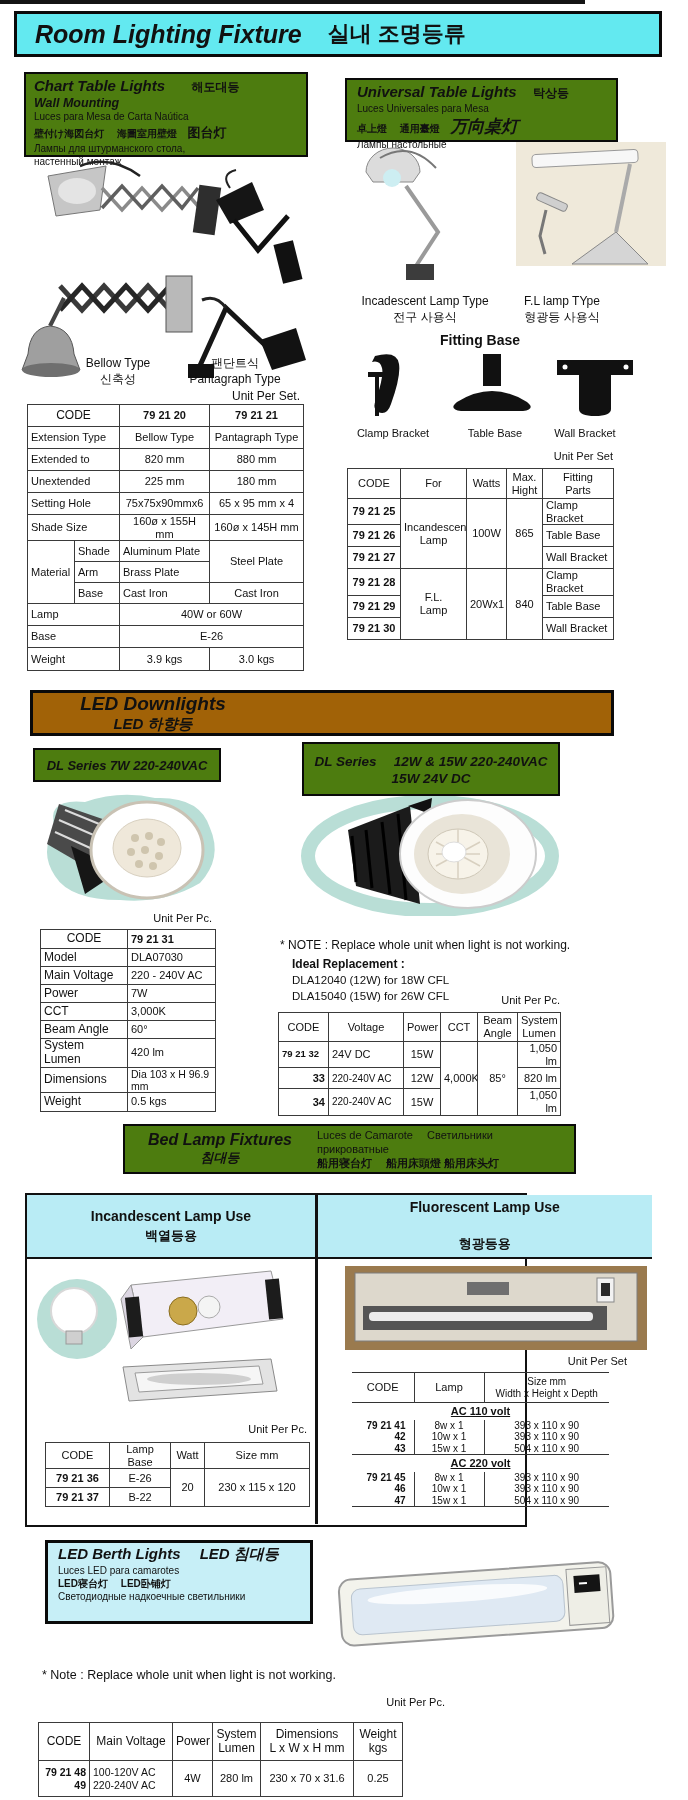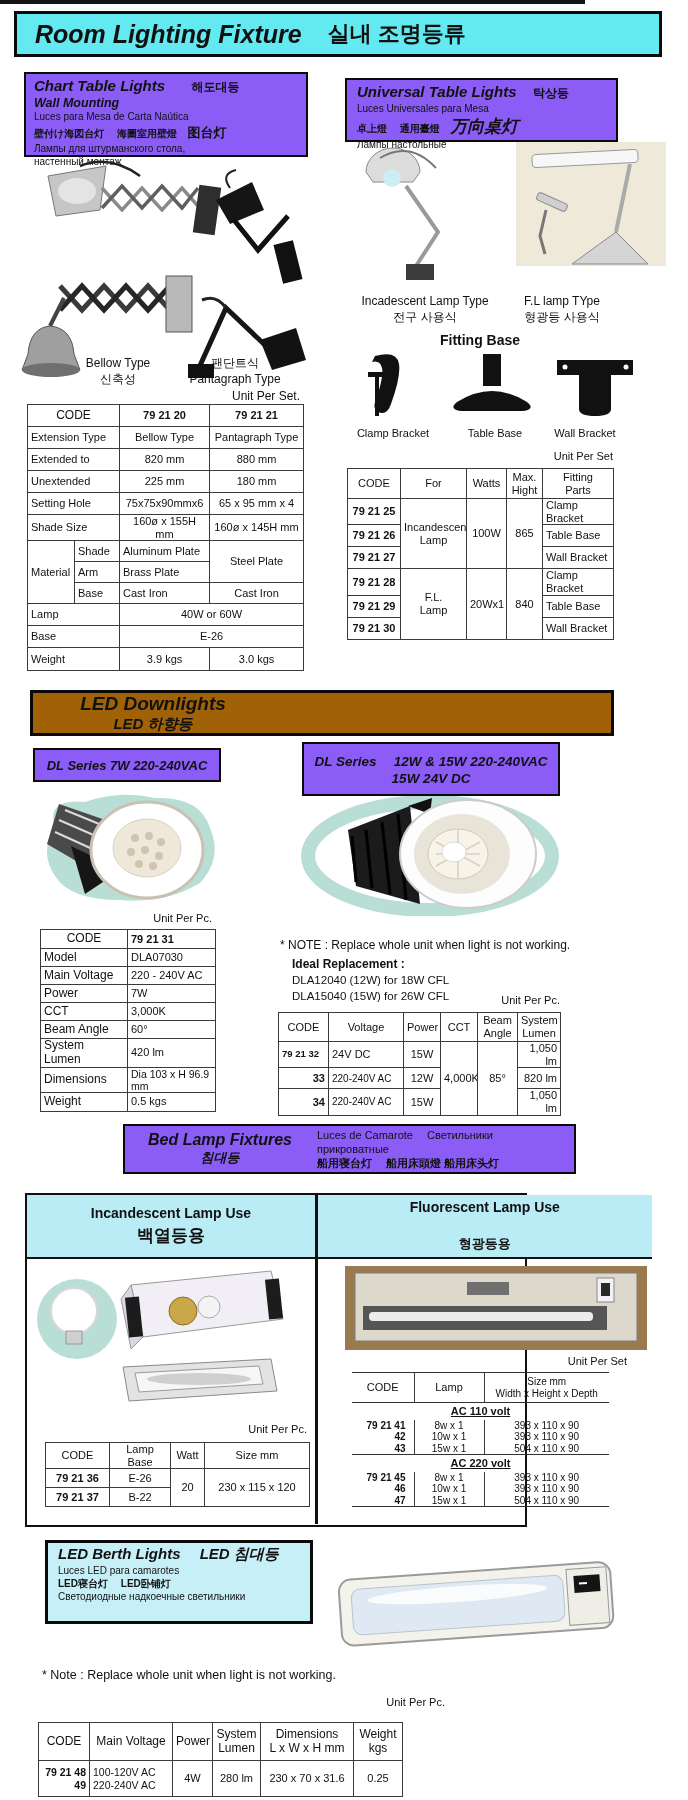--- a/index.html
+++ b/index.html
@@ -9,21 +9,21 @@
   .it{font-style:italic;font-weight:bold;}
   .b{font-weight:bold;}
   .cen{text-align:center;}
   .rt{text-align:right;}
   .pre{white-space:pre-line;}
   table{border-collapse:collapse;table-layout:fixed;}
   td,th{border:1px solid #3a3a3a;padding:0 3px;font-size:11px;vertical-align:middle;
         overflow:hidden;font-weight:normal;line-height:1.15;}
   .code{font-weight:bold;}
   .banner-top{background:#63e9f0;border:3px solid #0a0a0a;display:flex;align-items:center;}
-  .greenbox{background:#8b5cf6;border:2px solid #0a0a0a;}
+  .greenbox{background:#4d7c0f;border:2px solid #0a0a0a;}
   .cyanhdr{background:#b9ecf5;}
   .lbl{font-size:12px;line-height:1.3;}
   .sm{font-size:10px;line-height:1.3;}
   
   .ftab td,.ftab th{border:none;}
   .ftab .cl{border-left:1px solid #3a3a3a;}
   .ftab .hr{border-bottom:1.5px solid #333;}
   .ftab{border-top:1.5px solid #333;border-bottom:1.5px solid #333;}
 </style>
 </head>
@@ -444,21 +444,21 @@
     </div>
     <div style="margin-left:14px;">
       <div class="sm" style="font-size:11px;">Luces de Camarote　 Светильники прикроватные</div>
       <div class="sm b" style="font-size:11px;">船用寝台灯　 船用床頭燈  船用床头灯</div>
     </div>
   </div>
 
   <div class="abs" style="left:25px;top:1193px;width:502px;height:334px;border:2.5px solid #111;box-sizing:border-box;">
     <div class="abs cyanhdr" style="left:0;top:0;width:288px;height:62px;border-bottom:2.5px solid #111;display:flex;flex-direction:column;align-items:center;justify-content:center;">
       <div class="b" style="font-size:14px;">Incandescent Lamp Use</div>
-      <div class="b" style="font-size:17px;margin-top:3px;">백열등용</div>
+      <div class="b" style="font-size:13px;margin-top:3px;">백열등용</div>
     </div>
     <div class="abs" style="left:288px;top:0;width:2.5px;height:329px;background:#111;"></div>
     <div class="abs cyanhdr" style="left:290.5px;top:0;width:334.5px;height:62px;border-bottom:2.5px solid #111;display:flex;flex-direction:column;align-items:center;justify-content:center;">
       <div class="b" style="font-size:14px;">Fluorescent Lamp Use</div>
       <div class="b" style="font-size:13px;margin-top:20px;">형광등용</div>
     </div>
 
     <svg class="abs" style="left:4px;top:72px;" width="278" height="150" viewBox="0 0 278 150">
       <circle cx="46" cy="52" r="40" fill="#b9ded6"></circle>
       <circle cx="43" cy="44" r="23" fill="#ffffff" stroke="#d8d8d8" stroke-width="2"></circle>

